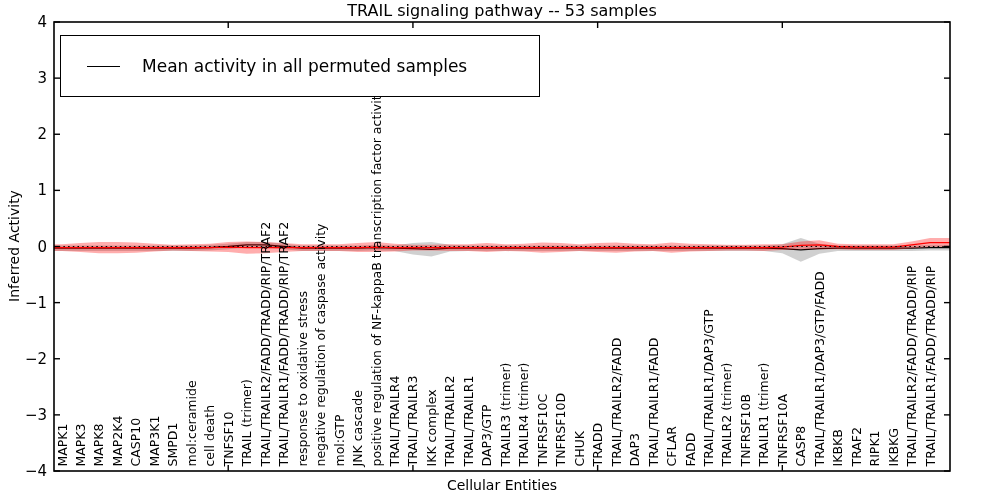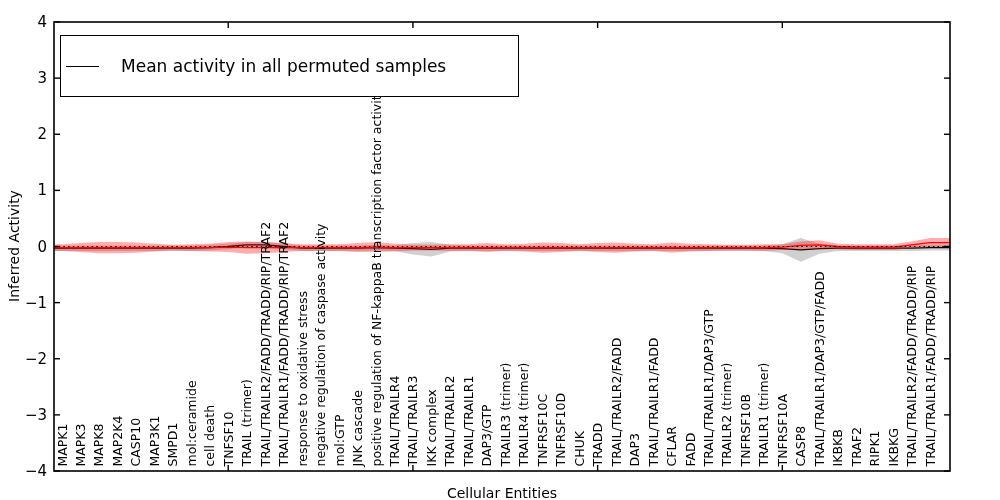--- a/index.html
+++ b/index.html
@@ -7,31 +7,31 @@
     position:relative;width:1000px;height:500px;background:#ffffff;
     font-family:"DejaVu Sans","Liberation Sans",sans-serif;overflow:hidden;
   }
   svg{position:absolute;left:0;top:0;}
   .chart-title{
     position:absolute;left:54px;top:1px;width:896px;text-align:center;
     font-size:16px;color:#000;
   }
   .x-label{
     position:absolute;left:54px;top:477px;width:896px;text-align:center;
-    font-size:14px;color:#000;margin-top:8px;
+    font-size:14px;color:#000;
   }
   .y-label{
     position:absolute;left:14px;top:246px;transform:translate(-50%,-50%) rotate(-90deg);
     white-space:nowrap;font-size:14px;color:#000;
   }
   .legend{
     position:absolute;left:60px;top:35px;width:452px;height:60px;
     border:1.6px solid #000;background:#fff;
     display:flex;flex-direction:column;justify-content:space-evenly;
-    padding-left:5px;box-sizing:content-box;z-index:5;
+    padding-left:26px;box-sizing:content-box;z-index:5;
   }
   .legend-row{display:flex;align-items:center;gap:22px;}
   .legend-line{display:inline-block;width:33px;height:0;border-top:1.7px solid #000;}
   .legend-label{font-size:17px;color:#000;white-space:nowrap;}
 </style>
 </head>
 <body>
 
 <div class="figure">
   <svg id="plot" width="1000" height="500">
@@ -131,20 +131,21 @@
         <text transform="translate(805.3,466.5) rotate(-90)" font-size="12.5" fill="#000" text-anchor="start">CASP8</text>
         <text transform="translate(823.8,466.5) rotate(-90)" font-size="12.5" fill="#000" text-anchor="start">TRAIL/TRAILR1/DAP3/GTP/FADD</text>
         <text transform="translate(842.2,466.5) rotate(-90)" font-size="12.5" fill="#000" text-anchor="start">IKBKB</text>
         <text transform="translate(860.7,466.5) rotate(-90)" font-size="12.5" fill="#000" text-anchor="start">TRAF2</text>
         <text transform="translate(879.2,466.5) rotate(-90)" font-size="12.5" fill="#000" text-anchor="start">RIPK1</text>
         <text transform="translate(897.6,466.5) rotate(-90)" font-size="12.5" fill="#000" text-anchor="start">IKBKG</text>
         <text transform="translate(916.1,466.5) rotate(-90)" font-size="12.5" fill="#000" text-anchor="start">TRAIL/TRAILR2/FADD/TRADD/RIP</text>
         <text transform="translate(934.6,466.5) rotate(-90)" font-size="12.5" fill="#000" text-anchor="start">TRAIL/TRAILR1/FADD/TRADD/RIP</text>
       </g>
     </svg>
+  <div class="chart-title">TRAIL signaling pathway -- 53 samples</div>
   <div class="y-label">Inferred Activity</div>
   <div class="x-label">Cellular Entities</div>
   <div class="legend">
     <div class="legend-row">
       <span class="legend-line" id="legend-line-0" style="border-top-color: rgb(0, 0, 0);"></span>
       <span class="legend-label">Mean activity in all permuted samples</span>
     </div>
   </div>
 </div>
 

